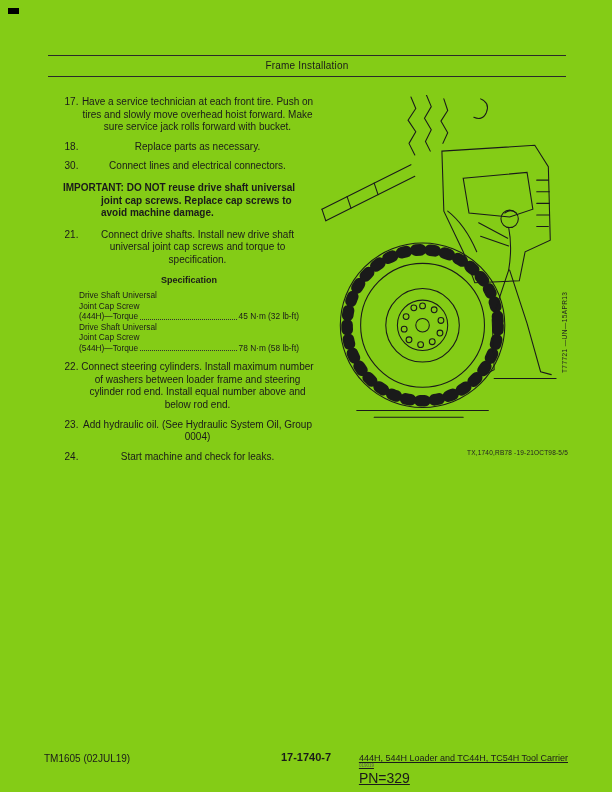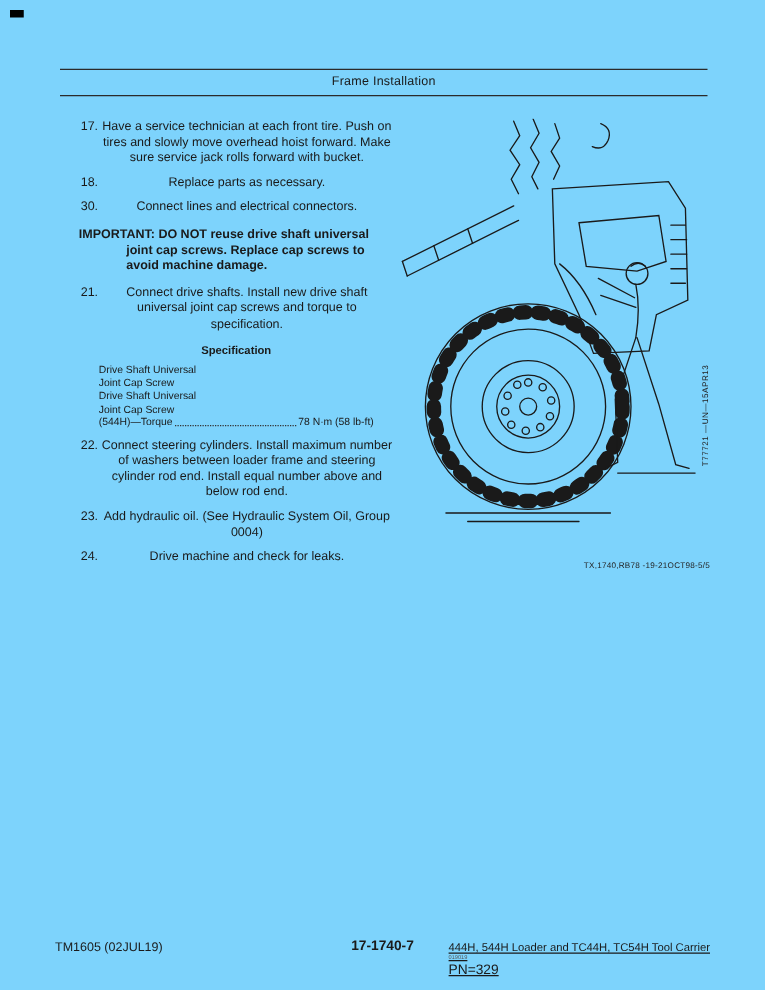--- a/index.html
+++ b/index.html
@@ -1,18 +1,18 @@
 <!DOCTYPE html>
 <html><head>
 <meta charset="utf-8">
 <style>
   * { margin:0; padding:0; box-sizing:border-box; }
   html,body { background:#ffffff; }
   body { font-family:"Liberation Sans", sans-serif; color:#1a1a1a; }
-  .page { position:relative; width:612px; height:792px; background:#7dd3fc; overflow:hidden; }
+  .page { position:relative; width:612px; height:792px; background:#84cc16; overflow:hidden; }
 
   .reg-mark { position:absolute; left:8px; top:8px; width:11px; height:6px; background:#000; }
 
   .running-header { position:absolute; left:48px; right:46px; top:55px;
     border-top:1px solid #2a2a2a; border-bottom:1px solid #2a2a2a; }
   .running-header .title { text-align:center; font-size:10px; padding:4px 0 5px; letter-spacing:.2px; }
 
   .text-col { position:absolute; left:63px; top:96px; width:252px; font-size:10px; line-height:12.6px; }
 
   .step { display:flex; margin-bottom:7px;text-align:center; }
@@ -36,21 +36,21 @@
   .fig-code { position:absolute; left:561px; top:268px; height:128px;
     writing-mode:vertical-rl; transform:rotate(180deg);
     font-size:6.5px; letter-spacing:.4px; color:#222; text-align:center; }
   .fig-caption { position:absolute; right:44px; top:449px; font-size:6.5px; letter-spacing:.2px; color:#222; }
 
   .footer { position:absolute; left:44px; right:44px; top:750px; }
   .footer .left { position:absolute; left:0; top:3px; font-size:10px; }
   .footer .center { position:absolute; left:0; right:0; top:1px; text-align:center; font-weight:bold; font-size:11px; }
   .footer .right { position:absolute; right:0; top:3px; font-size:9px;text-decoration:underline; }
   .footer .right .tiny { font-size:4.5px; color:#555; line-height:5px; }
-  .footer .right .pn { font-size:11px; margin-top:2px; }
+  .footer .right .pn { font-size:14px; margin-top:2px; }
 </style>
 </head>
 <body>
 
 <div class="page">
 
   <div class="reg-mark"></div>
 
   <div class="running-header">
     <div class="title">Frame Installation</div>
@@ -77,20 +77,25 @@
       <span class="num">21.</span>
       <span class="body">Connect drive shafts. Install new drive shaft universal joint cap screws and torque to specification.</span>
     </div>
 
     <div class="spec-block">
       <div class="spec-title">Specification</div>
 
       <div class="spec-entry">
         <span class="spec-line">Drive Shaft Universal</span>
         <span class="spec-line">Joint Cap Screw</span>
+        <span class="spec-leader">
+          <span>(444H)—Torque</span>
+          <span class="dots"></span>
+          <span class="val">45 N·m (32 lb-ft)</span>
+        </span>
       </div>
 
       <div class="spec-entry">
         <span class="spec-line">Drive Shaft Universal</span>
         <span class="spec-line">Joint Cap Screw</span>
         <span class="spec-leader">
           <span>(544H)—Torque</span>
           <span class="dots"></span>
           <span class="val">78 N·m (58 lb-ft)</span>
         </span>
@@ -100,21 +105,21 @@
     <div class="step">
       <span class="num">22.</span>
       <span class="body">Connect steering cylinders. Install maximum number of washers between loader frame and steering cylinder rod end. Install equal number above and below rod end.</span>
     </div>
     <div class="step">
       <span class="num">23.</span>
       <span class="body">Add hydraulic oil. (See Hydraulic System Oil, Group 0004)</span>
     </div>
     <div class="step">
       <span class="num">24.</span>
-      <span class="body">Drive machine and check for leaks.</span>
+      <span class="body">Start machine and check for leaks.</span>
     </div>
 
 
   </div>
 
   <div class="figure">
     <svg viewBox="0 0 250 370" fill="none" stroke="#1a1a1a" stroke-width="1.1" stroke-linecap="round">
 
       <polyline points="96,2 101,14 93,26 101,38 94,50 100,62"></polyline>
       <polyline points="112,0 117,12 110,24 117,36 111,48 116,58"></polyline>

